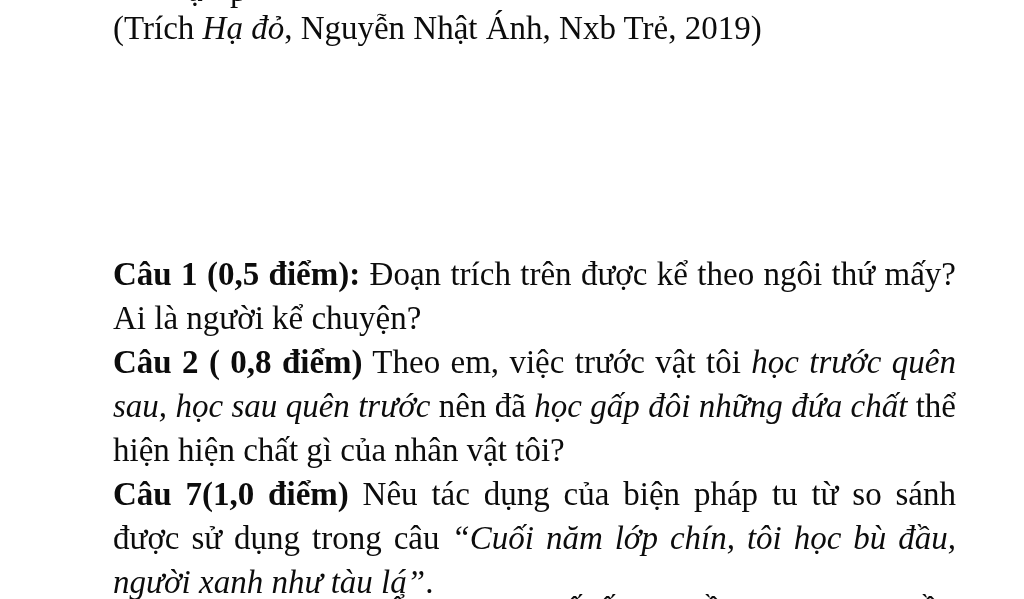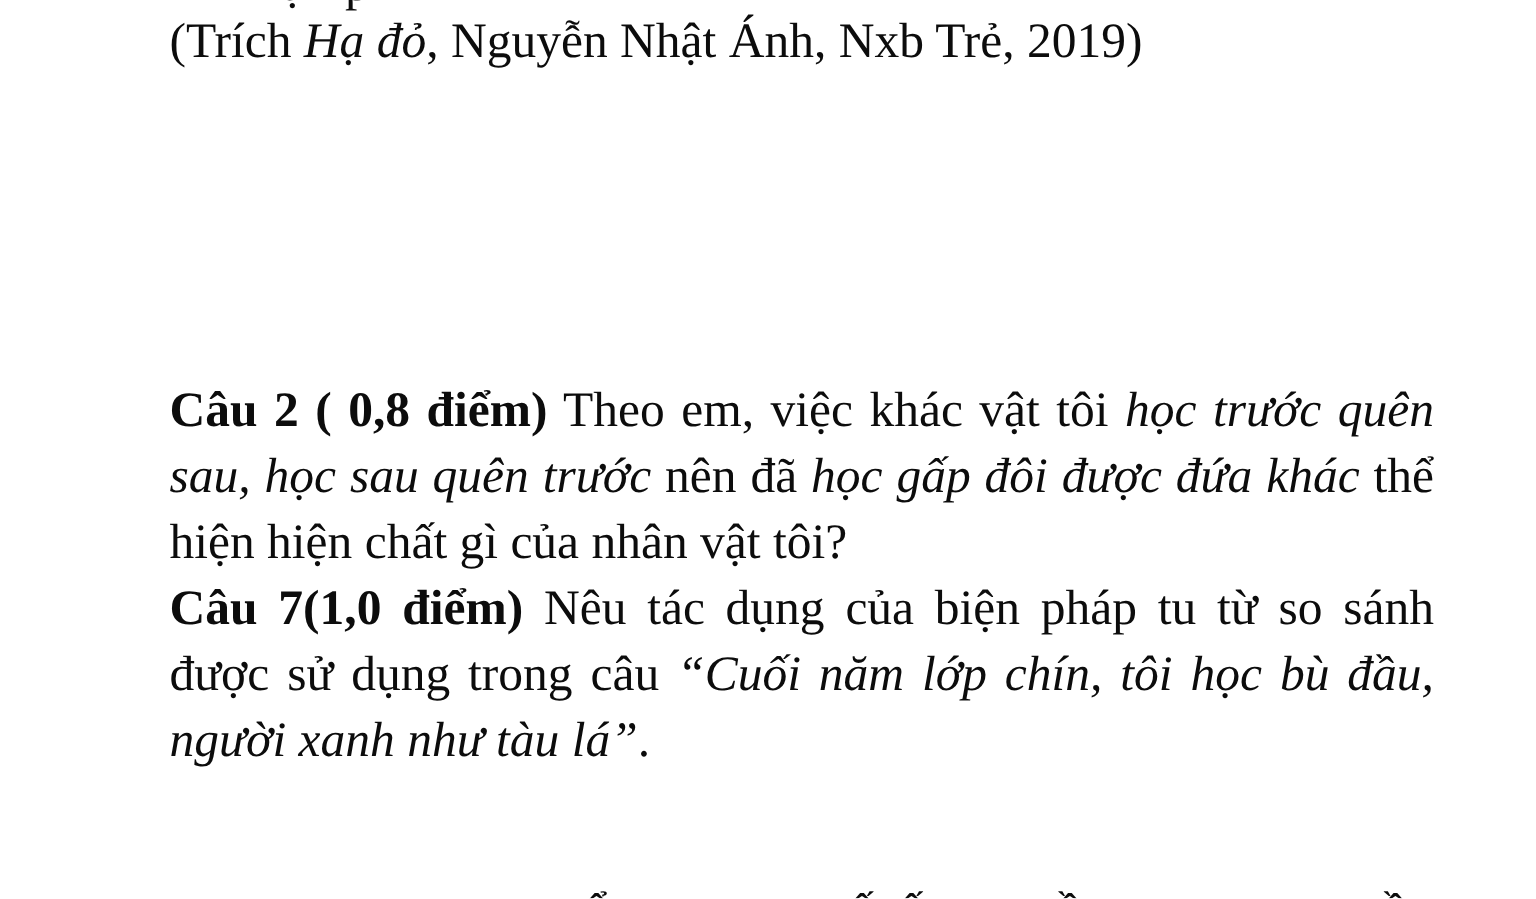--- a/index.html
+++ b/index.html
@@ -92,21 +92,22 @@
 <div class="page">
 
   <div class="top-clip" id="top-frag">
       <span class="tmark">ạ</span>
       <span class="tmark">p</span>
     </div>
 
   <p class="citation"><span>(Trích </span><em>Hạ đỏ</em><span>, Nguyễn Nhật Ánh, Nxb Trẻ, 2019)</span></p>
 
   <div class="questions" id="questions">
-      <p class="question"><b>Câu 2 ( 0,8 điểm)</b><span> Theo em, việc khác vật tôi </span><em>học trước quên sau, học sau quên trước</em><span> nên đã </span><em>học gấp đôi được đứa khác</em><span> thể hiện hiện chất gì của nhân vật tôi?</span></p>
+      <p class="question"><b>Câu 1 (0,5 điểm):</b><span> Đoạn trích trên được kể theo ngôi thứ mấy? Ai là người kể chuyện?</span></p>
+      <p class="question"><b>Câu 2 ( 0,8 điểm)</b><span> Theo em, việc trước vật tôi </span><em>học trước quên sau, học sau quên trước</em><span> nên đã </span><em>học gấp đôi những đứa chất</em><span> thể hiện hiện chất gì của nhân vật tôi?</span></p>
       <p class="question"><b>Câu 7(1,0 điểm)</b><span> Nêu tác dụng của biện pháp tu từ so sánh được sử dụng trong câu </span><em>“Cuối năm lớp chín, tôi học bù đầu, người xanh như tàu lá”</em><span>.</span></p>
     </div>
 
   <div class="bottom-clip" id="bottom-frag">
       <span class="bmark">ể</span>
       <span class="bmark">ế</span>
       <span class="bmark">ế</span>
       <span class="bmark">ồ</span>
       <span class="bmark">ồ</span>
     </div>

